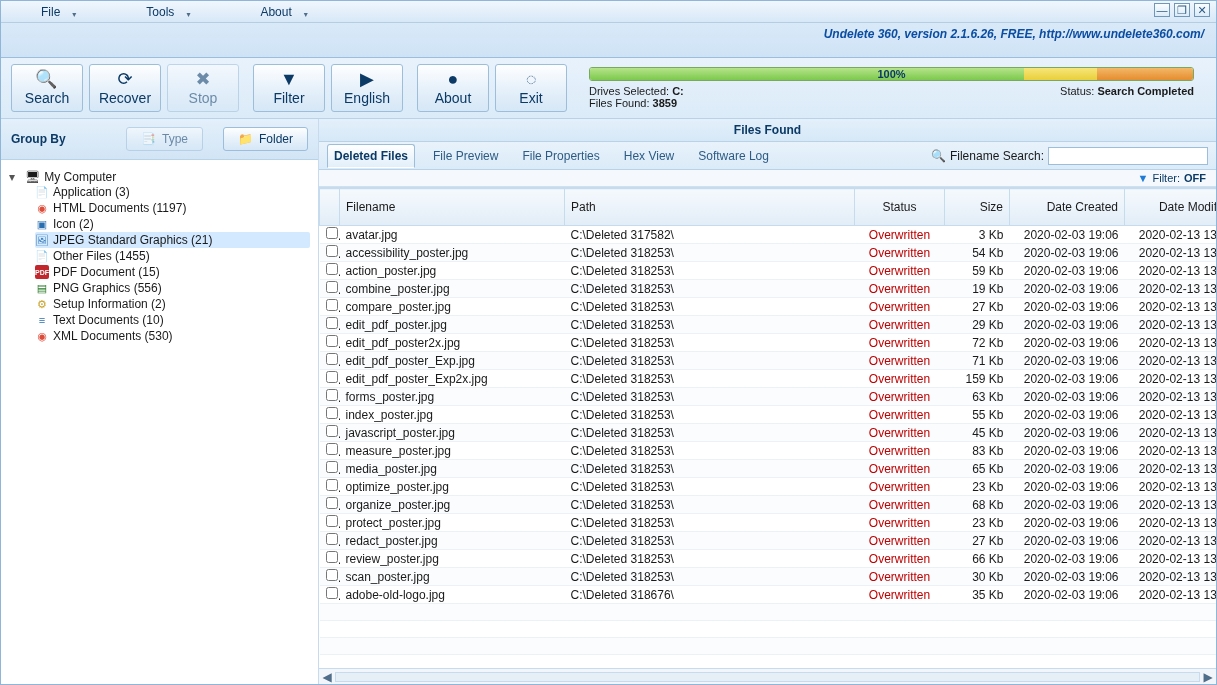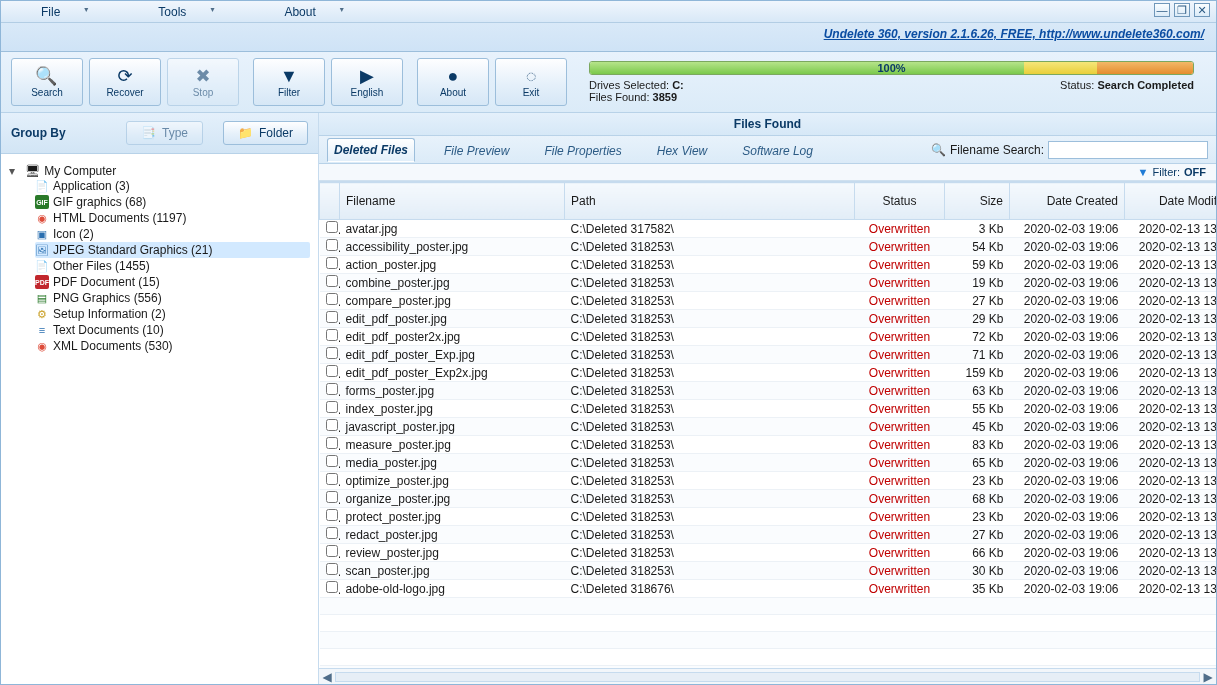--- a/index.html
+++ b/index.html
@@ -1,33 +1,33 @@
 <!DOCTYPE html>
 <html><head>
 <meta charset="utf-8">
 <style>
 * { box-sizing: border-box; margin: 0; padding: 0; }
 body { font-family: "Segoe UI", Tahoma, Arial, sans-serif; font-size: 12px; color: #1a1a1a; background: #fff; overflow: hidden; }
 .win { width: 1217px; height: 685px; border: 1px solid #8fb6d8; background: linear-gradient(#eaf3fc, #d7e9f9); display: flex; flex-direction: column; }
 .menubar { height: 22px; display: flex; align-items: center; padding-left: 40px; gap: 60px; background: linear-gradient(#f0f6fd,#d8e8f7); border-bottom: 1px solid #b2cde4; position: relative; }
-.menubar-item { display: flex; align-items: flex-start; gap: 24px; color: #0b3a66; cursor: pointer; }
+.menubar-item { display: flex; align-items: flex-end; gap: 12px; color: #0b3a66; cursor: pointer; }
 .menubar .winctl { position: absolute; right: 6px; top: 2px; display: flex; gap: 4px; }
 .winctl span { width: 16px; height: 14px; border: 1px solid #6f97ba; background: linear-gradient(#fafdff,#dcebf8); display: flex; align-items: center; justify-content: center; color: #2c5b85; font-size: 11px; }
 
 .tabbar { display: flex; align-items: end; background: linear-gradient(#d9e9f8,#cfe3f6); border-bottom: 1px solid #9cbedb; padding: 4px 12px 0 12px; gap: 4px; }
 .tabbar .tab { padding: 4px 22px; border: 1px solid #9cbedb; border-bottom: none; border-radius: 4px 4px 0 0; background: linear-gradient(#f2f8fd,#e0eef9); color: #0b3a66; cursor:pointer; }
 .tabbar .tab.active { background: linear-gradient(#ffffff,#e7f2fb); font-weight: bold; }
-.tabbar .link { margin-left: auto; font-style: italic; font-weight: bold; color: #0b4da2; text-decoration: underline; padding-bottom: 10px; }
+.tabbar .link { margin-left: auto; font-style: italic; font-weight: bold; color: #0b4da2; padding-bottom: 16px; }
 
 .toolbar { display: flex; align-items: stretch; background: linear-gradient(#e8f2fc,#dbebf8); padding: 6px 10px; border-bottom: 1px solid #b8d2e8; gap: 10px; }
 .btngroup { display: flex; gap: 6px; }
 .bigbtn { width: 72px; height: 48px; border: 1px solid #9cbedb; border-radius: 3px; background: linear-gradient(#fefeff,#e5f0fa 55%,#d6e7f6); display: flex; flex-direction: column; align-items: center; justify-content: center; color: #0b3a66; cursor:pointer; }
 .bigbtn.disabled { opacity: .55; }
 .bigbtn .ic { font-size: 18px; line-height: 1; }
-.bigbtn .lb { font-size: 10px; margin-top: 2px; }
+.bigbtn .lb { font-size: 14px; margin-top: 2px; }
 .statuspane { flex: 1; display: flex; flex-direction: column; justify-content: center; padding: 0 12px; }
 .progress { height: 14px; border: 1px solid #7ba85f; border-radius: 3px; background: #fff; position: relative; overflow: hidden; margin-bottom: 4px; }
 .progress .fill { position:absolute; left:0; top:0; bottom:0; background: linear-gradient(#b6e48a,#7bc94c); }
 .progress .tail1 { position:absolute; top:0; bottom:0; background: linear-gradient(#f6e67a,#e9cf3a); }
 .progress .tail2 { position:absolute; top:0; bottom:0; right:0; background: linear-gradient(#f3b867,#e58d2e); }
 .progress .pct { position:absolute; left:50%; top:0; transform:translateX(-50%); font-size:11px; color:#0b3a66; font-weight:bold; }
 .statusline { display:flex; gap:20px; color:#1a1a1a; font-size:11px; }
 .statusline .r { margin-left:auto; }
 
 .body { flex:1; display:flex; min-height:0; }
@@ -171,24 +171,20 @@
           <span class="exp">▾</span>
           <span>🖥</span>
           <span>My Computer</span>
         </div>
         <ul id="tree-items">
             <li class="">
               <span class="ticon" style="color: rgb(94, 155, 214);">📄</span>
               <span>Application (3)</span>
             </li>
             <li class="">
-              <span class="ticon" style="background: rgb(42, 122, 42); color: rgb(255, 255, 255); font-size: 7px; font-weight: bold;">GIF</span>
-              <span>GIF graphics (68)</span>
-            </li>
-            <li class="">
               <span class="ticon" style="color: rgb(221, 75, 57);">◉</span>
               <span>HTML Documents (1197)</span>
             </li>
             <li class="">
               <span class="ticon" style="color: rgb(42, 111, 176);">▣</span>
               <span>Icon (2)</span>
             </li>
             <li class="selected">
               <span class="ticon" style="color: rgb(42, 111, 176);">🖼</span>
               <span>JPEG Standard Graphics (21)</span>
@@ -217,21 +213,21 @@
               <span class="ticon" style="color: rgb(221, 75, 57);">◉</span>
               <span>XML Documents (530)</span>
             </li>
           </ul>
       </div>
     </div>
 
     <div class="main">
       <div class="main-title">Files Found</div>
       <div class="subtabs">
-        <div id="subtabs-list" style="display:flex;gap:23px;align-items:flex-end;font-style:italic;">
+        <div id="subtabs-list" style="display:flex;gap:12px;align-items:center;">
             <div class="stab active">Deleted Files</div>
             <div class="stab">File Preview</div>
             <div class="stab">File Properties</div>
             <div class="stab">Hex View</div>
             <div class="stab">Software Log</div>
           </div>
         <div class="search">
           <span style="color:#1f7bd6">🔍</span>
           <span>Filename Search:</span>
           <input type="text" value="" style="">

